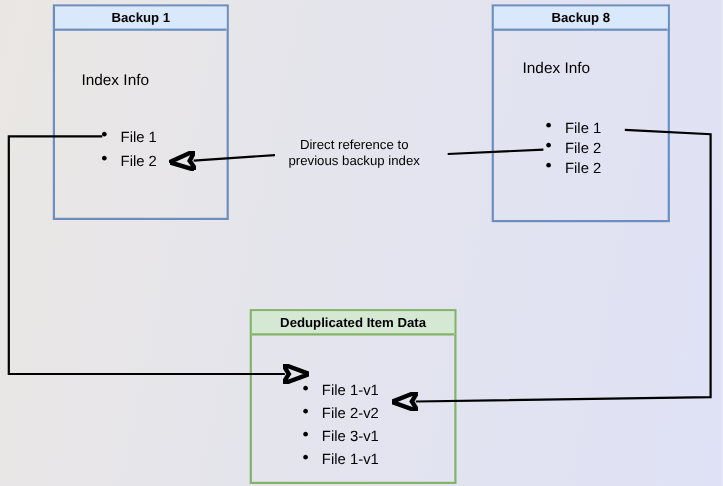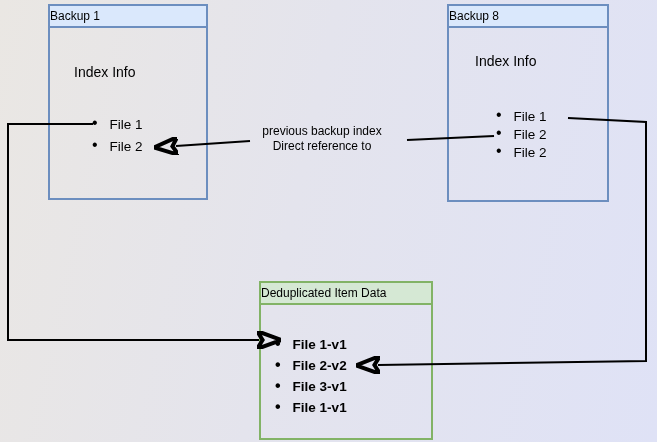--- a/index.html
+++ b/index.html
@@ -23,23 +23,23 @@
     z-index: 1;
   }
   .node.blue  { border-color: #6c8ebf; }
   .node.green { border-color: #82b366; }
   .node-title {
     box-sizing: border-box;
     height: 22px;
     line-height: 20px;
     border-bottom: 2px solid;
     border-color: inherit;
-    text-align: left;
+    text-align: center;
     font-size: 12px;
-    font-weight: normal;
+    font-weight: bold;
     color: #000;
   }
   .blue  .node-title { background: #dae8fc; border-bottom-color: #6c8ebf; }
   .green .node-title { background: #d5e8d4; border-bottom-color: #82b366; }
 
   
   .heading {
     position: absolute;
     z-index: 2;
     font-size: 14px;
@@ -105,33 +105,33 @@
   <div class="node blue" id="box-backup2" style="left:447px; top:4px; width:162px; height:198px;">
     <div class="node-title">Backup 8</div>
   </div>
   <div class="heading" style="left:475px; top:53px;">Index Info</div>
   <div class="file-list" id="list-backup2" style="left:496px; top:107px;">
     <div class="file-row">File 1</div>
     <div class="file-row">File 2</div>
     <div class="file-row">File 2</div>
   </div>
 
-  <div class="node green" id="box-dedup" style="left:227px; top:281px; width:174px; height:159px;margin-left:32px;">
+  <div class="node green" id="box-dedup" style="left:227px; top:281px; width:188px; height:159px;">
     <div class="node-title">Deduplicated Item Data</div>
   </div>
-  <div class="file-list" id="list-dedup" style="left:275px; top:334px;font-weight:bold;">
+  <div class="file-list" id="list-dedup" style="left:275px; top:344px;">
     <div class="file-row">File 1-v1</div>
     <div class="file-row">File 2-v2</div>
     <div class="file-row">File 3-v1</div>
     <div class="file-row">File 1-v1</div>
   </div>
 
   <div class="edge-label" style="left:239px; top:124px; width:166px;">
+    <div>Direct reference to</div>
     <div>previous backup index</div>
-    <div>Direct reference to</div>
   </div>
 
   <svg id="connectors" width="657" height="442" viewBox="0 0 657 442">
     <defs>
       <marker id="arrow" viewBox="0 0 12 9" refX="1" refY="4.5" markerWidth="12" markerHeight="9" orient="auto">
         <path d="M0,0 L12,4.5 L0,9 L2.8,4.5 Z" fill="#000" stroke="none"></path>
       </marker>
     </defs>
     <path d="M93,124 H8 V340 H259" marker-end="url(#arrow)"></path>
     <path d="M568,118 L646,122 L646,361 L378,365" marker-end="url(#arrow)"></path>

